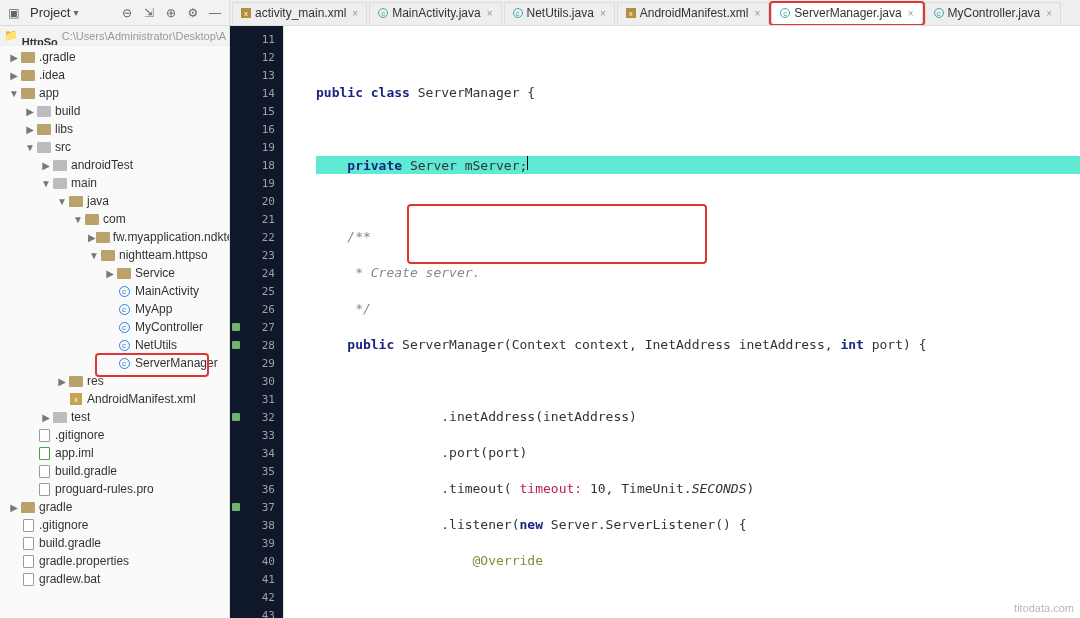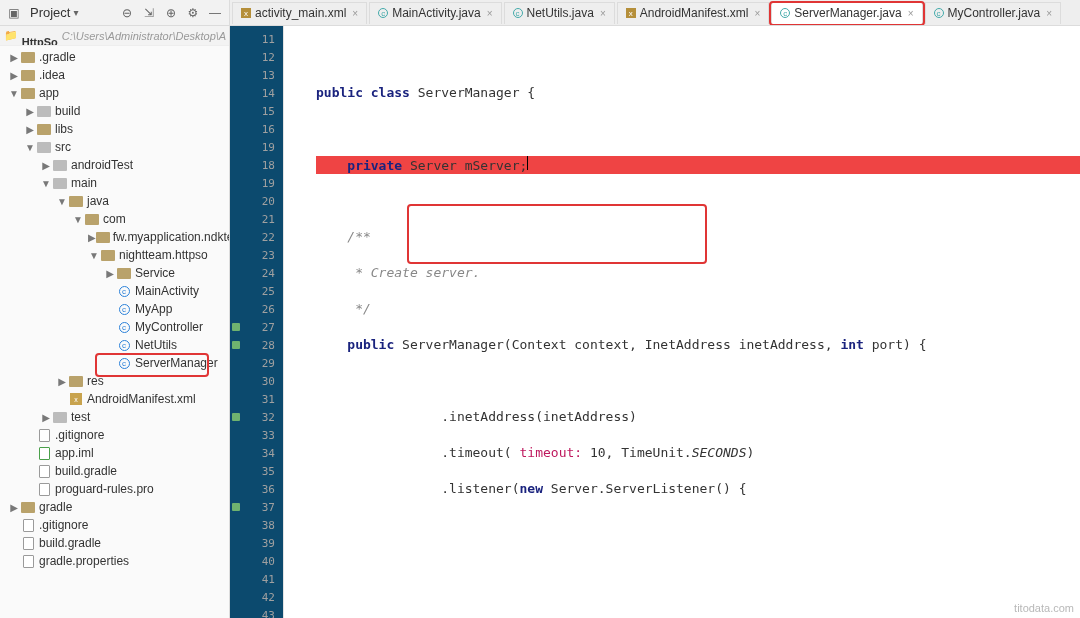--- a/index.html
+++ b/index.html
@@ -19,45 +19,45 @@
   .tab .ico-x { width:10px; height:10px; background:#b58f3a; font-size:8px; color:#fff; display:inline-flex; align-items:center; justify-content:center; }
   .tab .close { font-size:10px; color:#999; margin-left:2px; }
   .tab-highlight { position:relative; }
   .tab-highlight::after { content:""; position:absolute; left:-3px; top:-2px; right:-3px; bottom:-2px; border:2px solid #e03535; border-radius:4px; pointer-events:none; }
   
   .body { display:flex; flex:1; min-height:0; }
   
   .sidebar { width:230px; border-right:1px solid #dcdcdc; background:#fafafa; display:flex; flex-direction:column; }
   .bread { height:20px; display:flex; align-items:center; gap:4px; padding:0 4px; font-size:11px; color:#444; border-bottom:1px solid #eee; background:#f3f3f3; overflow:hidden; white-space:nowrap; }
   .bread .seg1 { color:#333; font-weight:bold;margin-top:12px; }
-  .bread .seg2 { color:#999;font-style:italic; }
+  .bread .seg2 { color:#999; }
   .tree { flex:1; overflow:auto; padding:2px 0 6px 0; }
   .tn { display:flex; align-items:center; height:18px; white-space:nowrap; font-size:12px; }
   .tn .tw { width:12px; text-align:center; color:#787878; font-size:10px; }
   .tn .icn { width:16px; height:14px; display:inline-flex; align-items:center; justify-content:center; margin-right:3px; }
   .tn .lbl {}
   .highlight-node { position:relative; }
   .highlight-node::after { content:""; position:absolute; left:95px; top:-1px; width:110px; height:20px; border:2px solid #e03535; border-radius:4px; pointer-events:none; }
   .fld { width:14px; height:11px; background:#b9a26b; border-radius:1px; position:relative; }
   .fld.grey { background:#bcbcbc; }
   .file { width:11px; height:13px; background:#fff; border:1px solid #9a9a9a; border-radius:1px; position:relative; }
   .file.gr { border-color:#4aa04a; }
   .circ { width:11px; height:11px; border:1px solid #2a80d8; border-radius:50%; font-size:8px; color:#2a80d8; display:inline-flex; align-items:center; justify-content:center; }
   .xml { background:#c8a34e; width:12px; height:12px; color:#fff; font-size:7px; display:inline-flex; align-items:center; justify-content:center; }
   
   .editor { flex:1; display:flex; min-width:0; background:#fff; position:relative; }
-  .gutter { width:54px; background:#0c4a6e; border-right:1px solid #e3e3e3; padding-top:4px; }
+  .gutter { width:54px; background:#0f172a; border-right:1px solid #e3e3e3; padding-top:4px; }
   .gline { height:18px; display:flex; justify-content:flex-end; align-items:center; padding-right:8px; font-size:11px; color:#a0a0a0; font-family:Consolas,monospace; position:relative; }
   .gline .mark { position:absolute; left:2px; width:8px; height:8px; background:#6fb36f; border-radius:1px; }
   .code { flex:1; padding:4px 0 0 12px; font-family:Consolas,Monaco,monospace; font-size:13px; line-height:18px; white-space:pre; overflow:hidden; position:relative; }
   .code .ln { height:18px;margin-left:20px; }
   .kw { color:#1a237e; font-weight:bold; }
   .cmt { color:#888888; font-style:italic; }
   .ann { color:#8a8a3b; }
-  .hl-line { background:#ef4444; }
+  .hl-line { background:#5eead4; }
   .code-highlight { position:absolute; border:2px solid #e03535; border-radius:4px; pointer-events:none; }
   .watermark { position:absolute; right:6px; bottom:4px; font-size:11px; color:#b8b8b8; }
 </style>
 </head>
 <body>
 
 <div class="root">
 
   <div style="display:flex; height:26px; border-bottom:1px solid #dcdcdc;">
     <div class="toolbar" style="width:230px; border-right:1px solid #dcdcdc; height:26px;">
@@ -312,20 +312,27 @@
               <span class="file"></span>
             </span>
             <span class="lbl">build.gradle</span>
           </div>
         <div class="tn" style="padding-left:8px;">
             <span class="tw"></span>
             <span class="icn">
               <span class="file"></span>
             </span>
             <span class="lbl">gradle.properties</span>
+          </div>
+        <div class="tn" style="padding-left:8px;">
+            <span class="tw"></span>
+            <span class="icn">
+              <span class="file"></span>
+            </span>
+            <span class="lbl">gradlew.bat</span>
           </div>
       </div>
     </div>
 
     <div class="editor">
       <div class="gutter" id="gutter">
           <div class="gline">11</div>
           <div class="gline">12</div>
           <div class="gline">13</div>
           <div class="gline">14</div>
@@ -364,22 +371,24 @@
 <div class="ln"><span class="kw">public class </span><span>ServerManager {</span></div>
 <div class="ln"></div>
 <div class="ln hl-line"><span class="kw">    private </span><span>Server mServer;</span><span style="border-left:1px solid #000;height:14px;display:inline-block;"></span></div>
 <div class="ln"></div>
 <div class="ln"><span class="cmt">    /**</span></div>
 <div class="ln"><span class="cmt">     * Create server.</span></div>
 <div class="ln"><span class="cmt">     */</span></div>
 <div class="ln"><span class="kw">    public </span><span>ServerManager(Context context, InetAddress inetAddress, </span><span class="kw">int </span><span>port) {</span></div>
 <div class="ln"></div>
 <div class="ln"><span>                .inetAddress(inetAddress)</span></div>
+<div class="ln"><span>                .port(port)</span></div>
 <div class="ln"><span>                .timeout( </span><span class="cmt" style="font-style:normal;color:#be185d">timeout: </span><span>10, TimeUnit.</span><span style="font-style:italic">SECONDS</span><span>)</span></div>
 <div class="ln"><span>                .listener(</span><span class="kw">new </span><span>Server.ServerListener() {</span></div>
+<div class="ln"><span class="ann">                    @Override</span></div>
 
 
 
 
 
 
 
 
 
 

